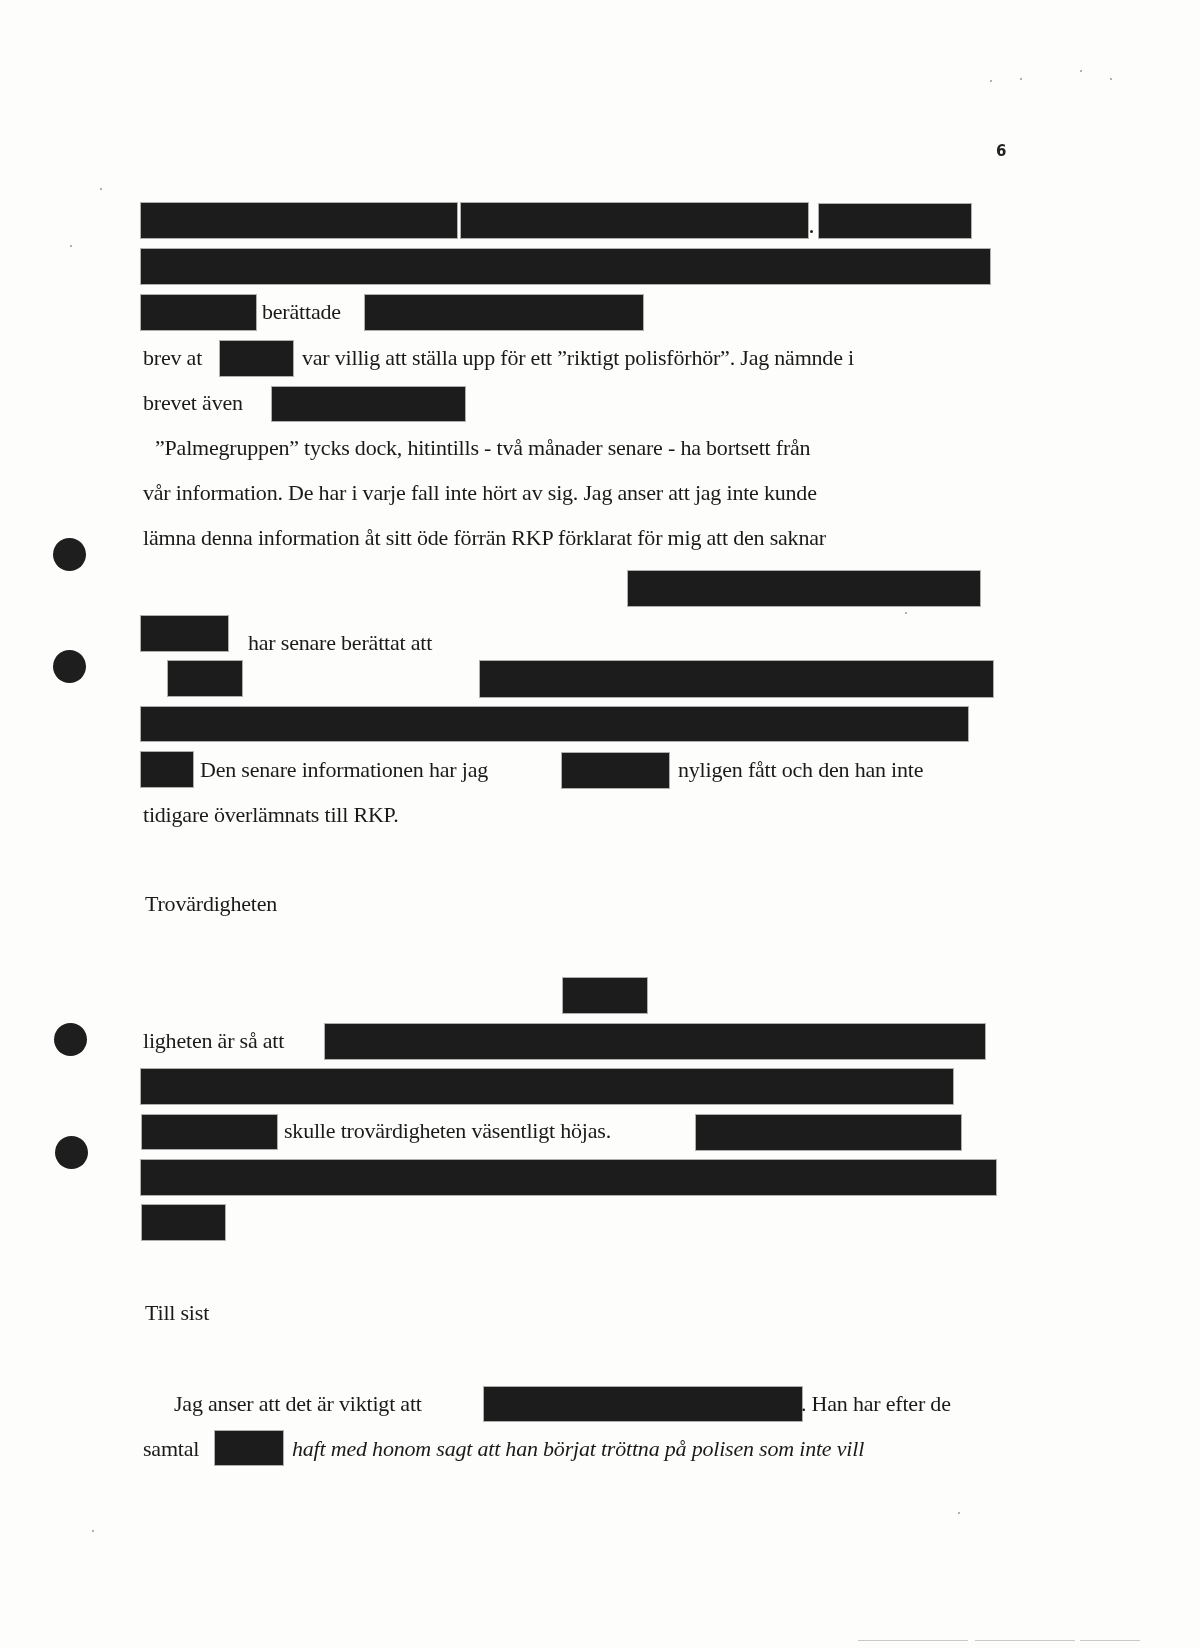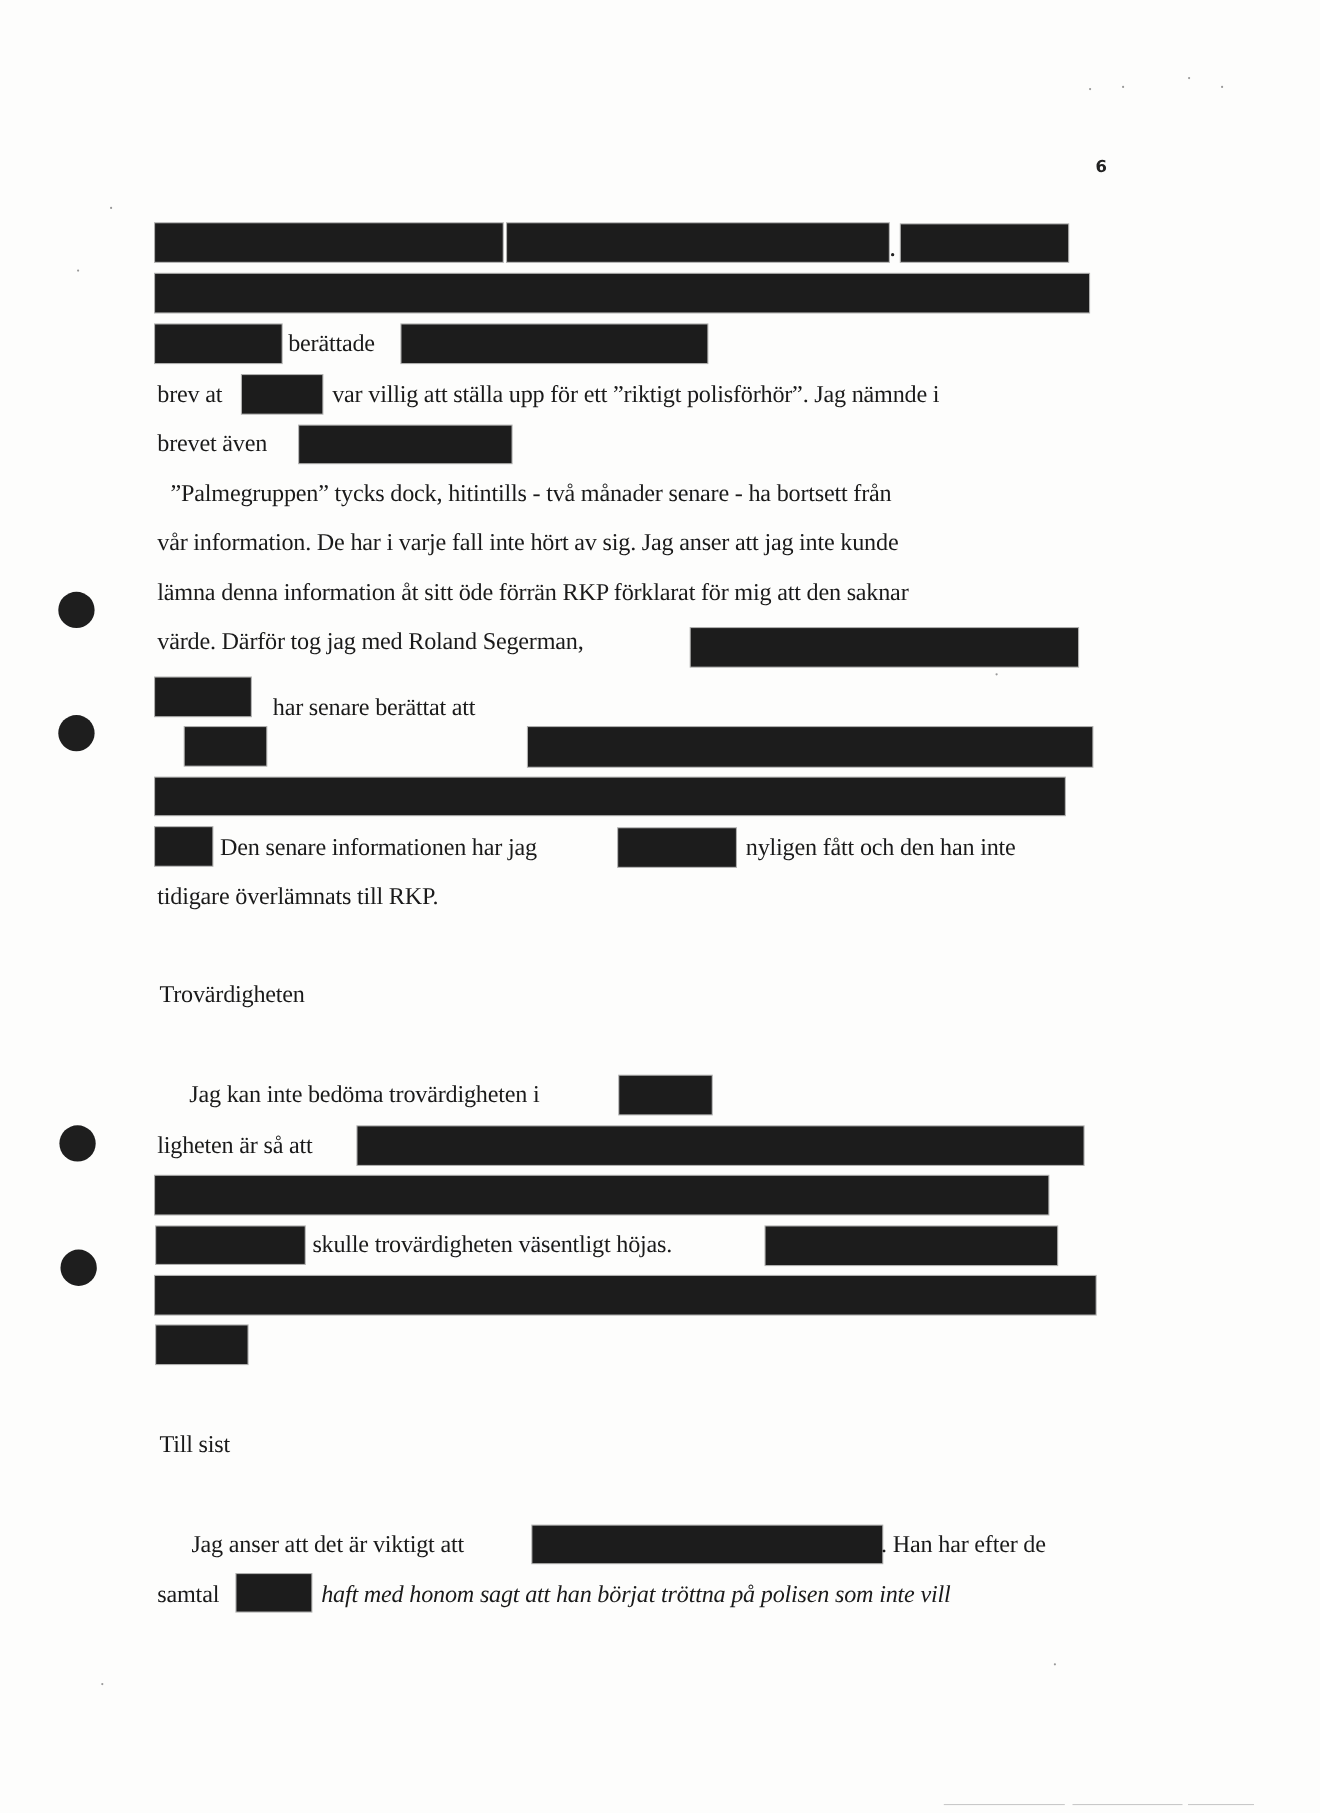--- a/index.html
+++ b/index.html
@@ -53,41 +53,39 @@
   <div class="txt" style="left:143px; top:343px;">brev at</div>
   <div class="redact" style="left:220px; top:341px; width:73px; height:35px;"></div>
   <div class="txt" style="left:302px; top:343px;">var villig att ställa upp för ett ”riktigt polisförhör”. Jag nämnde i</div>
 
   <div class="txt" style="left:143px; top:388px;">brevet även</div>
   <div class="redact" style="left:272px; top:387px; width:193px; height:34px;"></div>
 
   <div class="txt" style="left:143px; top:478px;">vår information. De har i varje fall inte hört av sig. Jag anser att jag inte kunde</div>
   <div class="txt" style="left:155px; top:433px;">”Palmegruppen” tycks dock, hitintills - två månader senare - ha bortsett från</div>
   <div class="txt" style="left:143px; top:523px;">lämna denna information åt sitt öde förrän RKP förklarat för mig att den saknar</div>
-  <div class="txt" style="left:143px; top:568px;">värde. Därför tog jag med Roland Segerman,</div>
   <div class="redact" style="left:628px; top:571px; width:352px; height:35px;"></div>
 
   <div class="redact" style="left:141px; top:616px; width:87px; height:35px;"></div>
 
   <div class="redact" style="left:168px; top:661px; width:74px; height:35px;"></div>
   <div class="txt" style="left:248px; top:628px;">har senare berättat att</div>
   <div class="redact" style="left:480px; top:661px; width:513px; height:36px;"></div>
 
   <div class="redact" style="left:141px; top:707px; width:827px; height:34px;"></div>
 
   <div class="redact" style="left:141px; top:752px; width:52px; height:35px;"></div>
   <div class="txt" style="left:200px; top:755px;">Den senare informationen har jag</div>
   <div class="redact" style="left:562px; top:753px; width:107px; height:35px;"></div>
   <div class="txt" style="left:678px; top:755px;">nyligen fått och den han inte</div>
 
   <div class="txt" style="left:143px; top:800px;">tidigare överlämnats till RKP.</div>
 
   <div class="txt heading" style="left:145px; top:889px;">Trovärdigheten</div>
 
-  <div class="txt" style="left:172px; top:980px;">Jag kan inte bedöma trovärdigheten i</div>
   <div class="redact" style="left:563px; top:978px; width:84px; height:35px;"></div>
 
   <div class="txt" style="left:143px; top:1026px;">ligheten är så att</div>
   <div class="redact" style="left:325px; top:1024px; width:660px; height:35px;"></div>
 
   <div class="redact" style="left:141px; top:1069px; width:812px; height:35px;"></div>
 
   <div class="redact" style="left:142px; top:1115px; width:135px; height:34px;"></div>
   <div class="txt" style="left:284px; top:1116px;">skulle trovärdigheten väsentligt höjas.</div>
   <div class="redact" style="left:696px; top:1115px; width:265px; height:35px;"></div>

